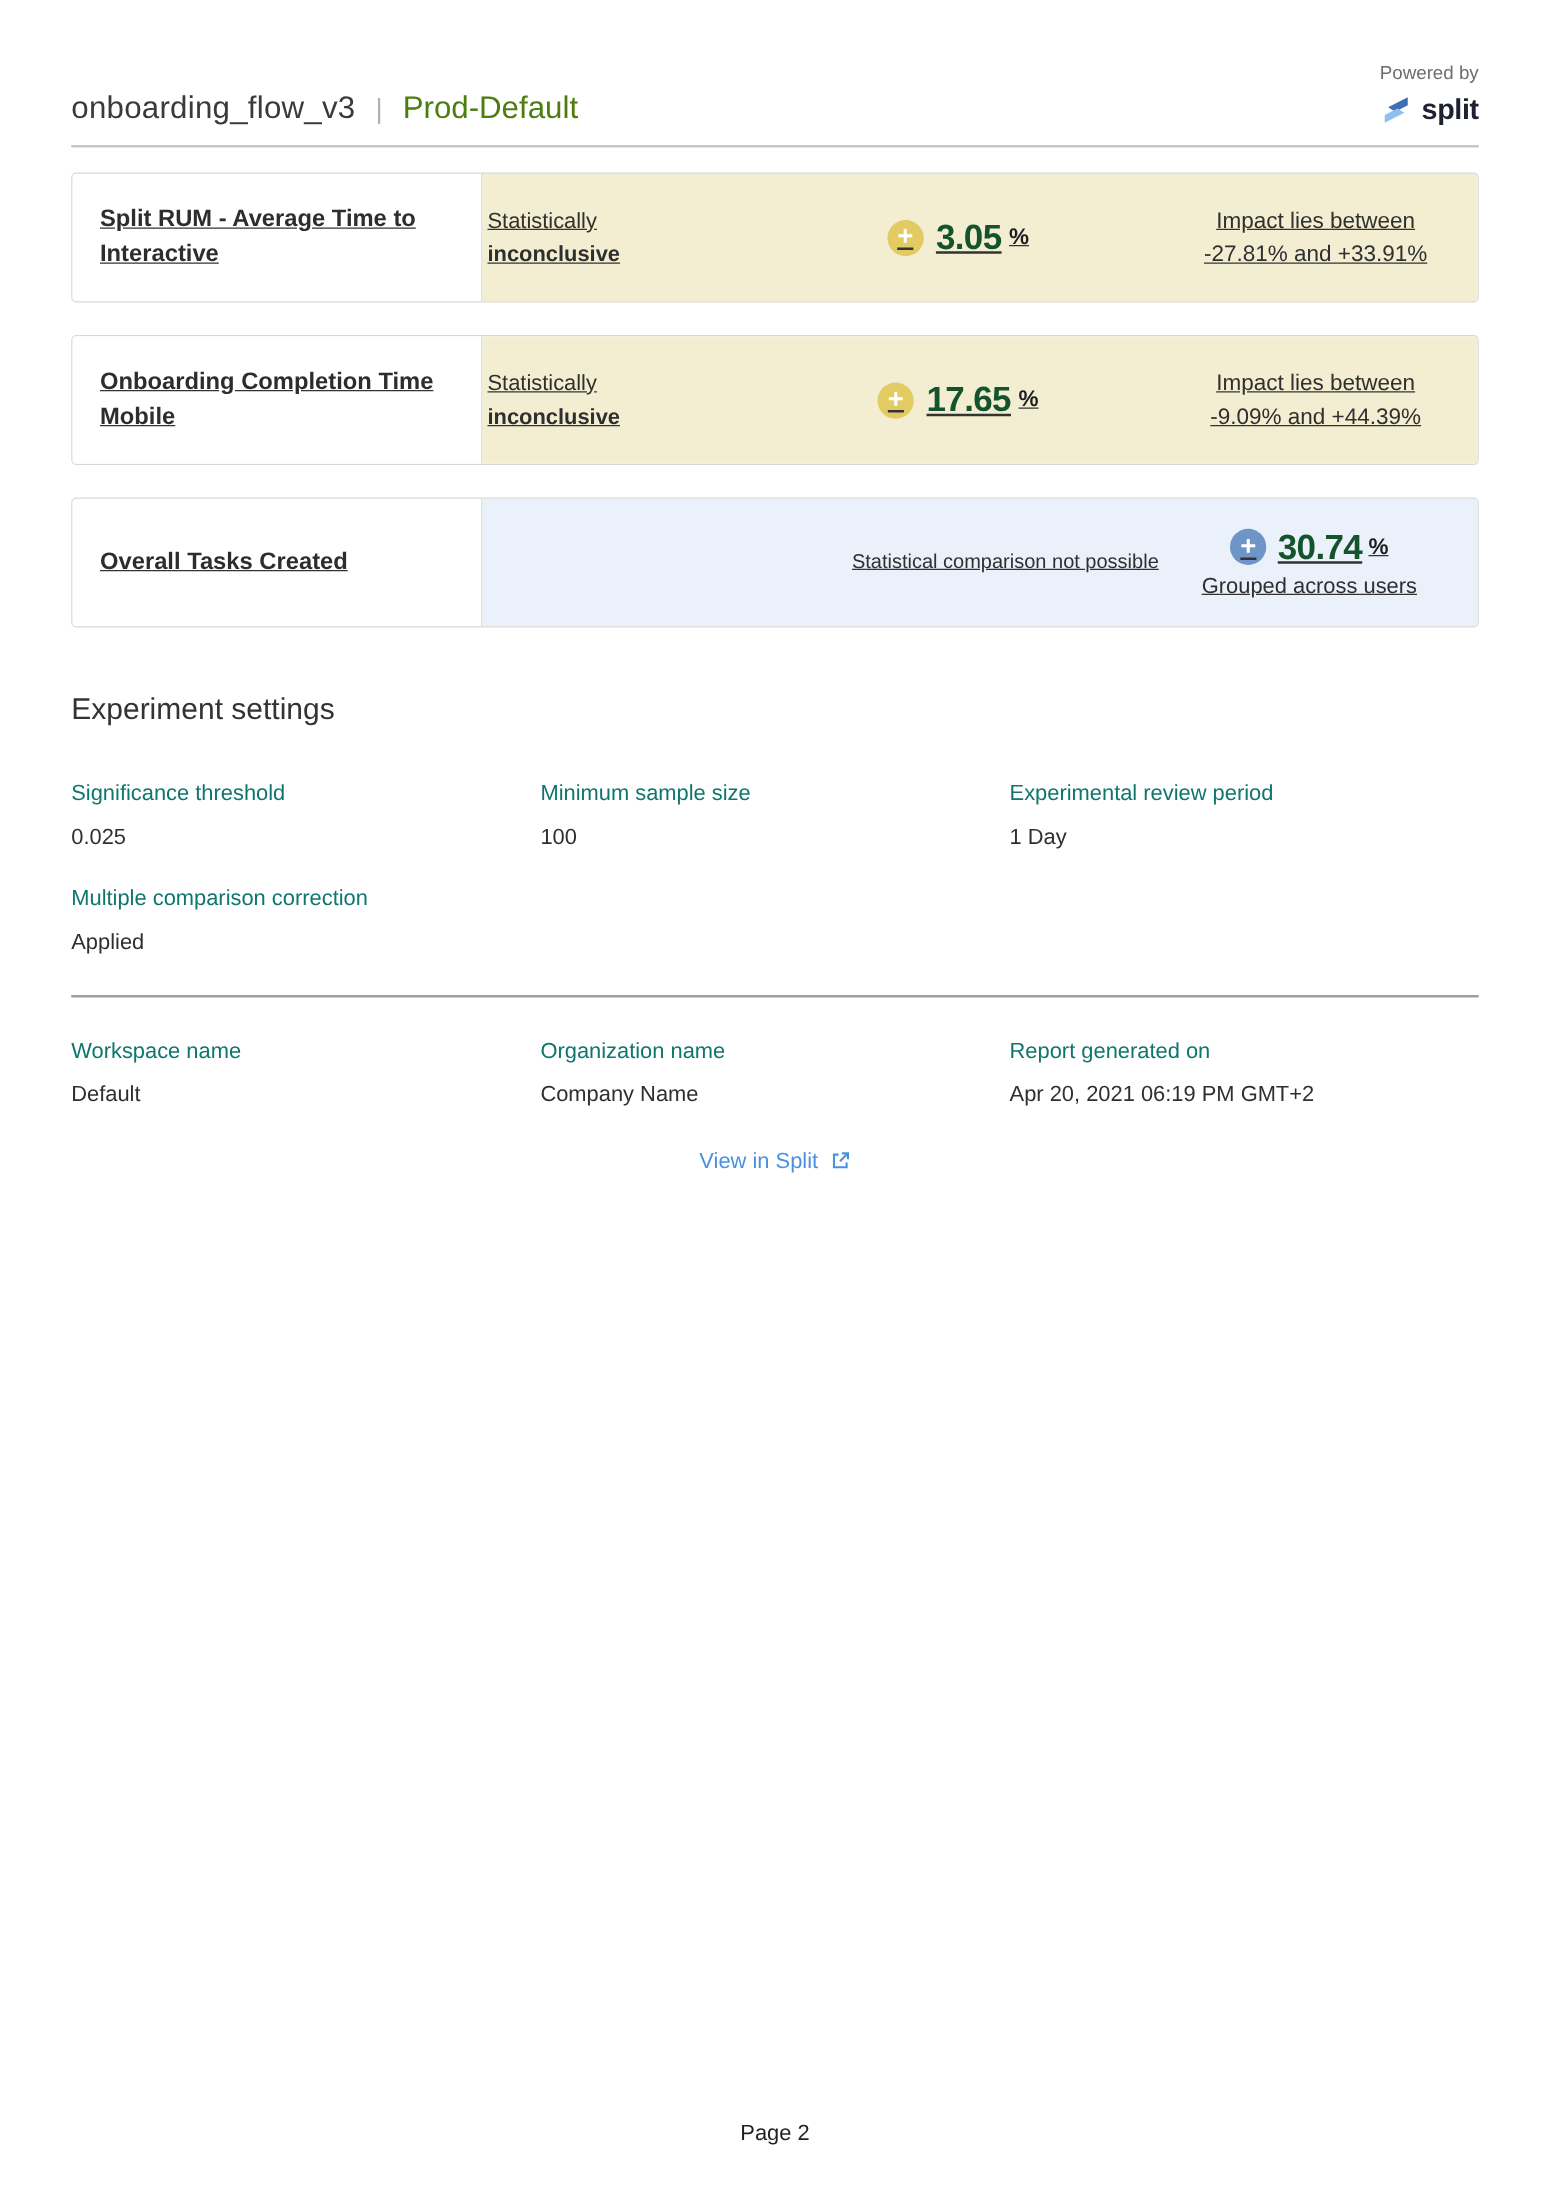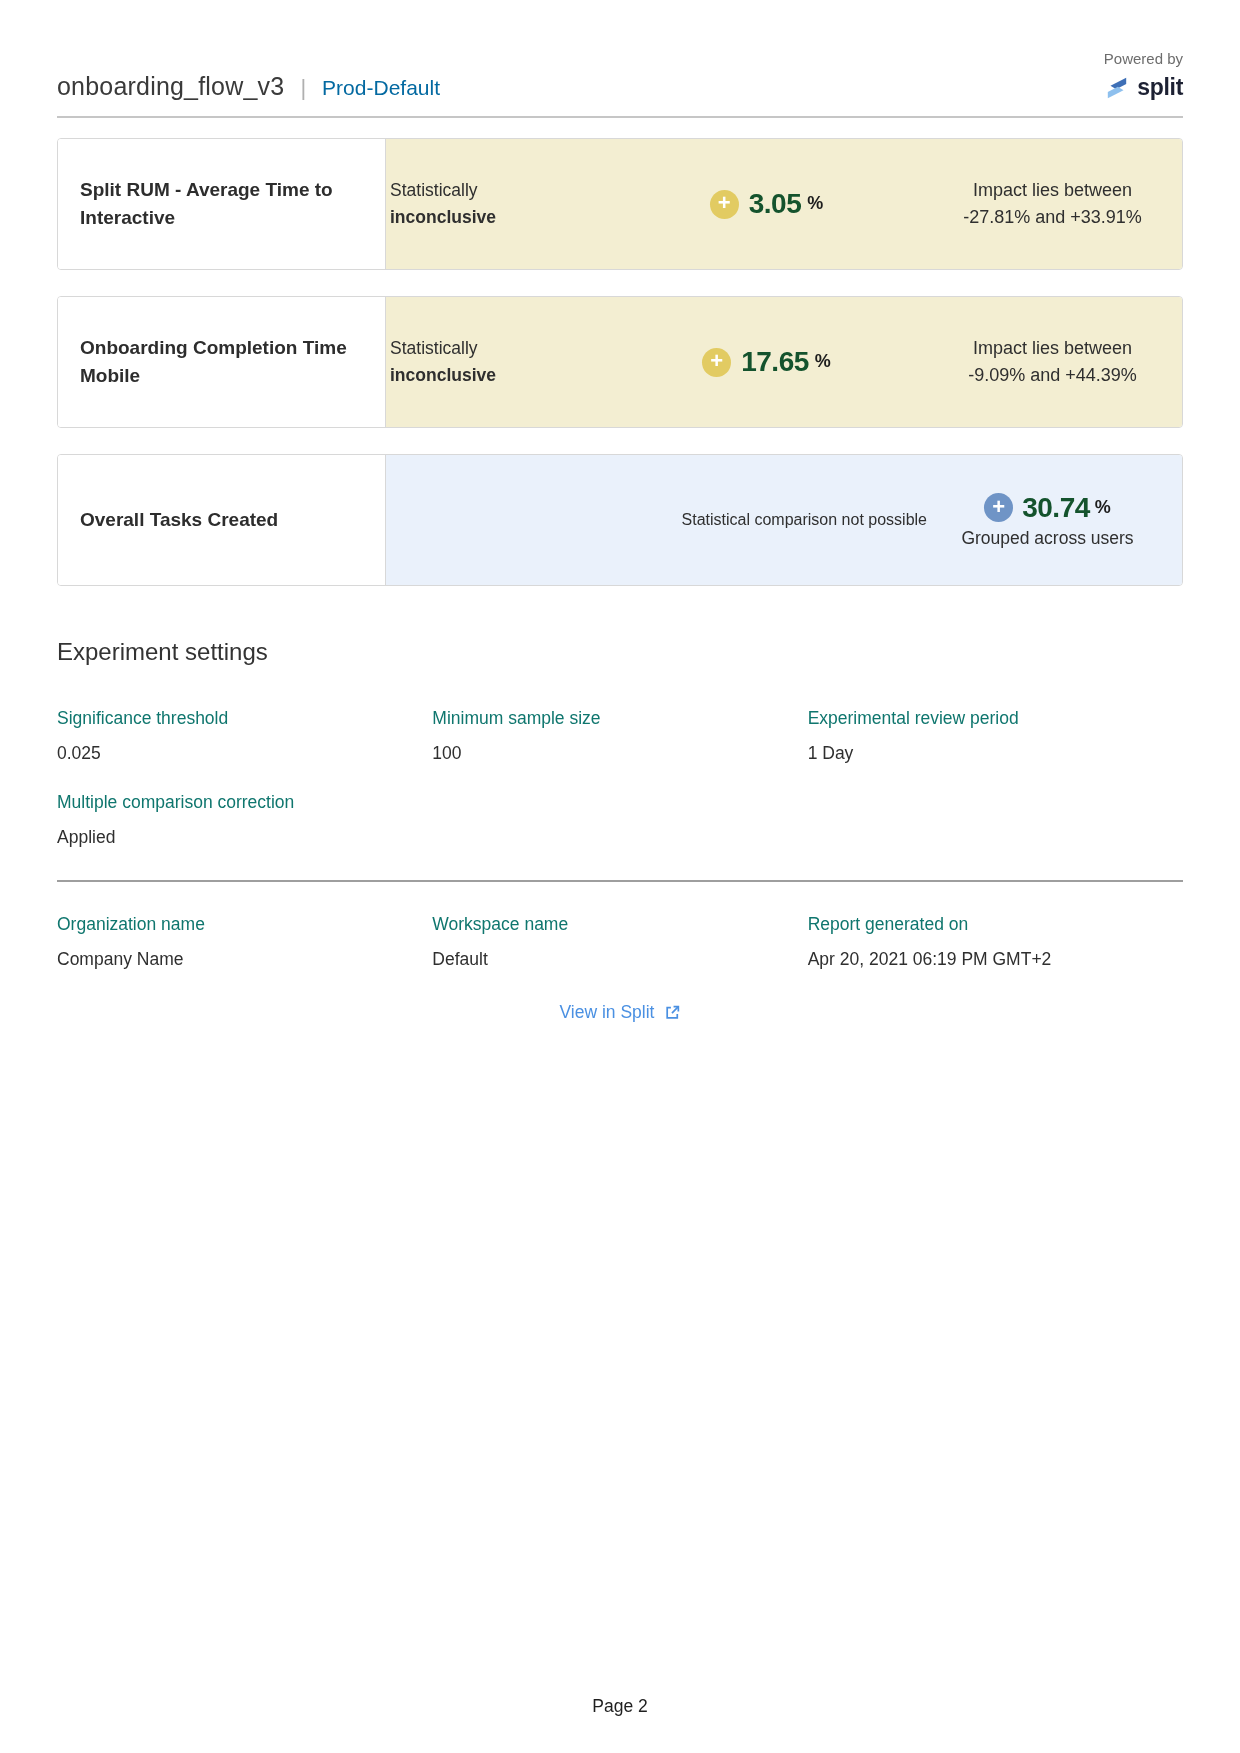--- a/index.html
+++ b/index.html
@@ -11,32 +11,33 @@
     color: #333333;
     position: relative;
   }
   .page { padding: 50px 57px 0 57px; }
 
   
   .header { display: flex; justify-content: space-between; align-items: flex-end; }
   .title-row { display: flex; align-items: baseline; text-align: center; }
   .experiment-name { font-size: 25px; color: #3a3a3a; letter-spacing: 0.2px; }
   .title-sep { font-size: 22px; color: #b0b0b0; margin: 0 16px; font-weight: 300; }
-  .environment-name { font-size: 21px; color: #0369a1; }
+  .environment-name { font-size: 25px; color: #4d7c0f; }
   .brand-block { text-align: right; }
   .powered-by { font-size: 15px; color: #6d6d6d; margin-bottom: 7px; }
   .brand-row { display: flex; align-items: center; justify-content: flex-end; gap: 7px; }
   .brand-word { font-size: 23px; font-weight: 600; color: #1d2133; letter-spacing: -0.3px; }
   .header-rule { border: none; border-top: 2px solid #c6c6c6; margin: 15px 0 20px 0; }
 
   
   .card {
-    display: flex; height: 132px; margin-bottom: 26px;
+    display: flex; height: 104px; margin-bottom: 26px;
     border: 1px solid #d8d8d8; border-radius: 4px; overflow: hidden;
     background: #ffffff;
+    text-decoration: underline;
   }
   .name-cell {
     width: 328px; flex: none; background: #ffffff;
     border-right: 1px solid #d8d8d8;
     display: flex; align-items: center; padding: 0 22px;
   }
   .card-name { font-weight: bold; font-size: 19px; color: #2d2d2d; line-height: 1.45; }
   .card-body { flex: 1; display: flex; align-items: center; }
   .theme-yellow .card-body { background: #f3eed2; }
   .theme-blue   .card-body { background: #eaf1fb; }
@@ -184,26 +185,26 @@
     <div>
       <div class="field-label">Multiple comparison correction</div>
       <div class="field-value">Applied</div>
     </div>
   </div>
 
   <hr class="meta-divider">
 
   <div class="grid3 meta-grid">
     <div>
+      <div class="field-label">Workspace name</div>
+      <div class="field-value">Default</div>
+    </div>
+    <div>
       <div class="field-label">Organization name</div>
       <div class="field-value">Company Name</div>
-    </div>
-    <div>
-      <div class="field-label">Workspace name</div>
-      <div class="field-value">Default</div>
     </div>
     <div>
       <div class="field-label">Report generated on</div>
       <div class="field-value">Apr 20, 2021 06:19 PM GMT+2</div>
     </div>
   </div>
 
   <div class="view-link-row">
     <a class="view-link">
       <span>View in Split</span>

